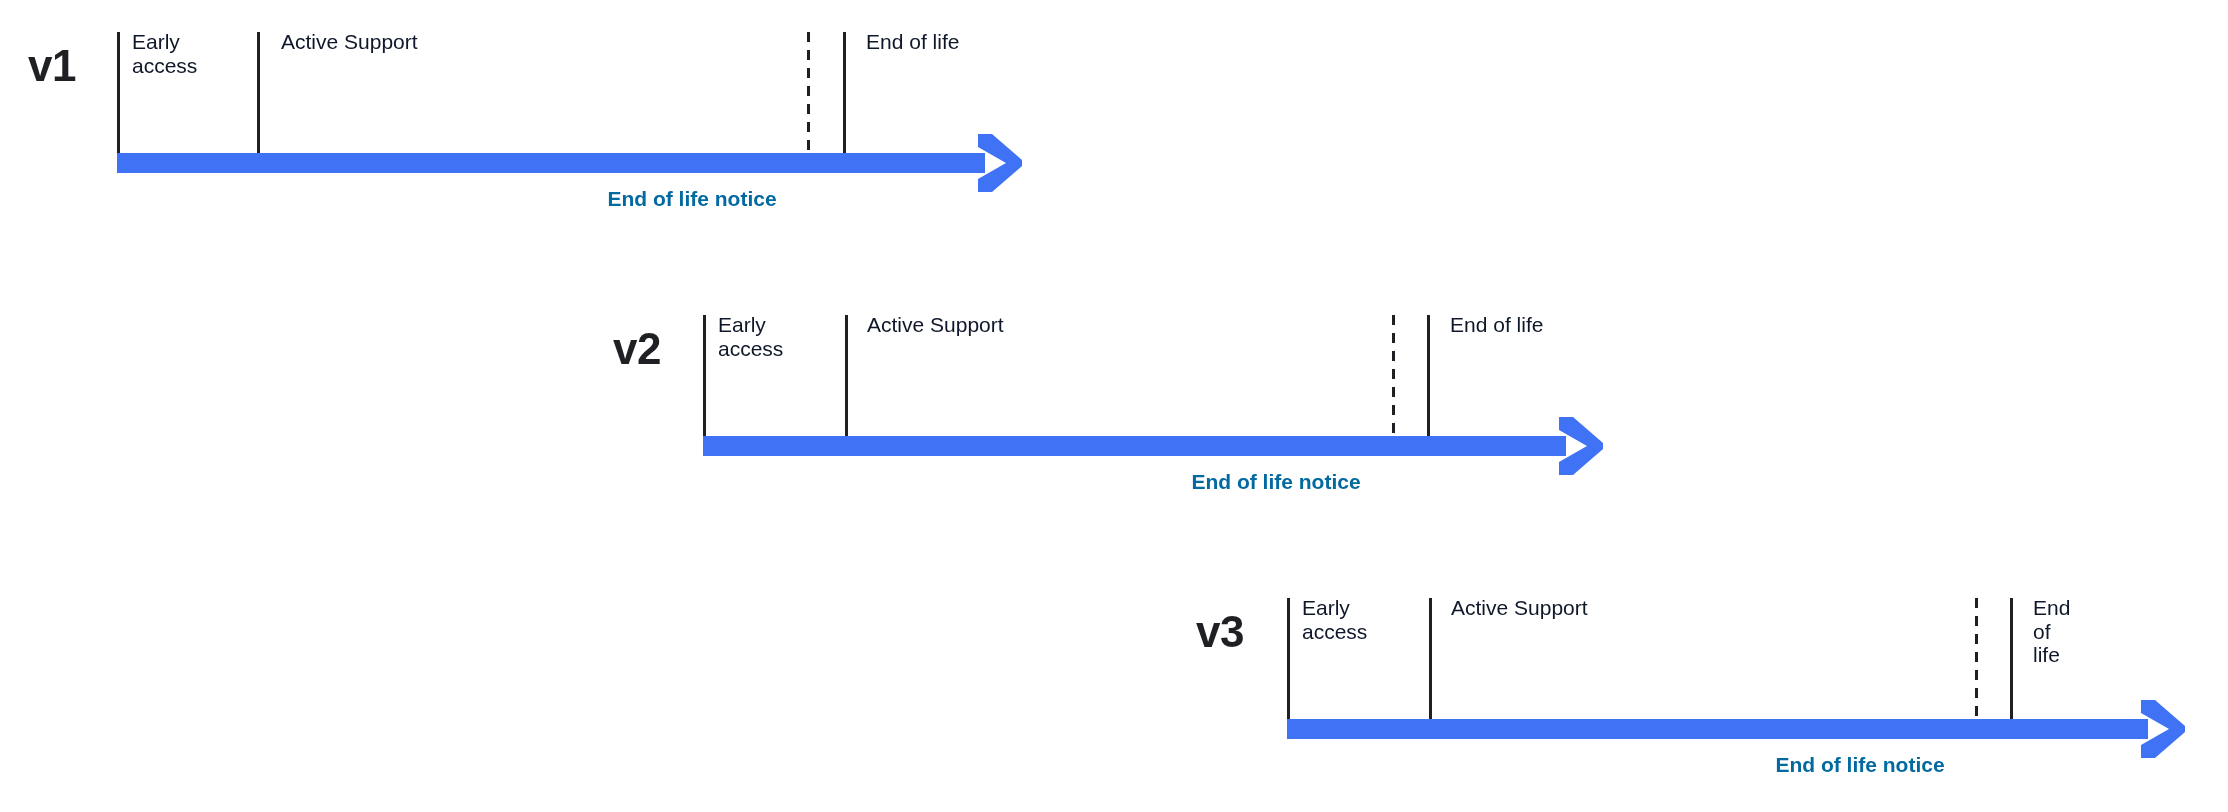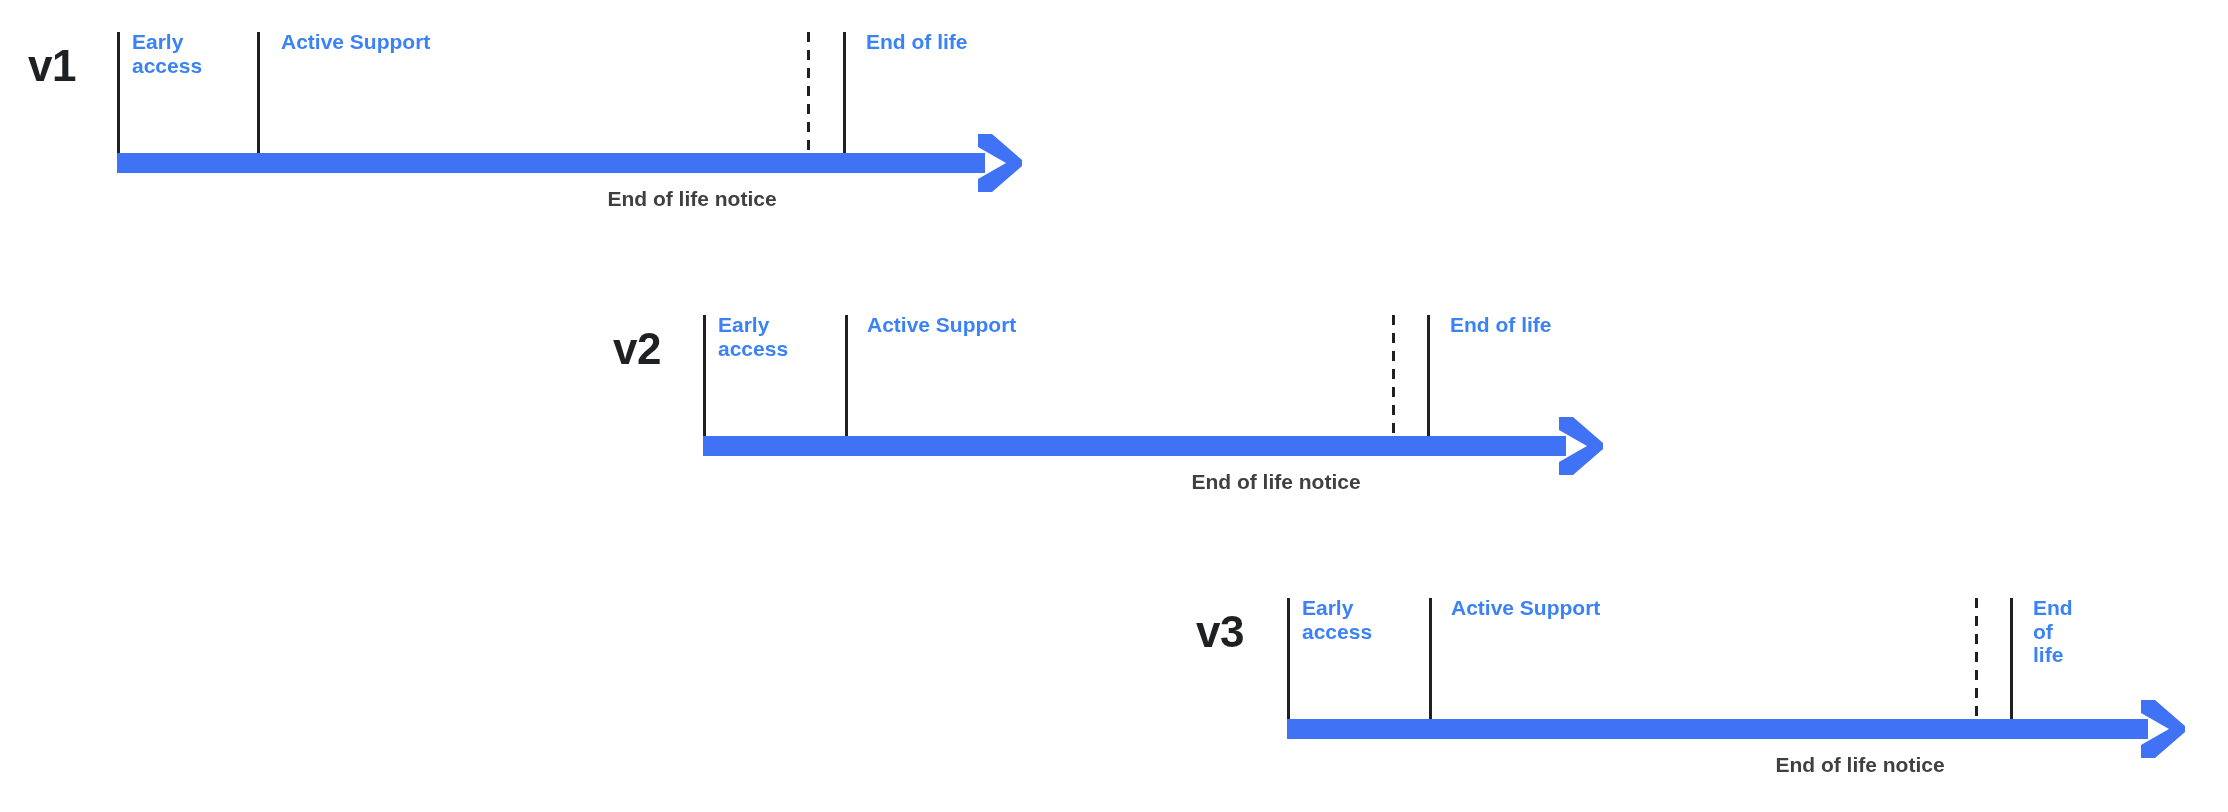--- a/index.html
+++ b/index.html
@@ -62,23 +62,23 @@
     );
     background-size: 3px 18px;
     background-repeat: repeat-y;
   }
 
   
   .phase-label {
     position: absolute;
     top: 30px;
     font-size: 21px;
-    font-weight: 700;
+    font-weight: 400;
     line-height: 1.12;
-    color: #3b82f6;
+    color: #0f172a;
     white-space: pre-line;
   }
 
   
   .lifetime-bar {
     position: absolute;
     height: 20px;
     background: #3f72f5;
   }
   
@@ -88,21 +88,21 @@
     height: 60px;
   }
   .lifetime-arrow svg { display: block; }
 
   
   .bar-caption {
     position: absolute;
     font-size: 21px;
     font-weight: 700;
     line-height: 1;
-    color: #404040;
+    color: #0369a1;
     white-space: nowrap;
     text-align: center;
     transform: translateX(-50%);
   }
 </style>
 </head>
 <body>
 
 <div id="canvas">
 

